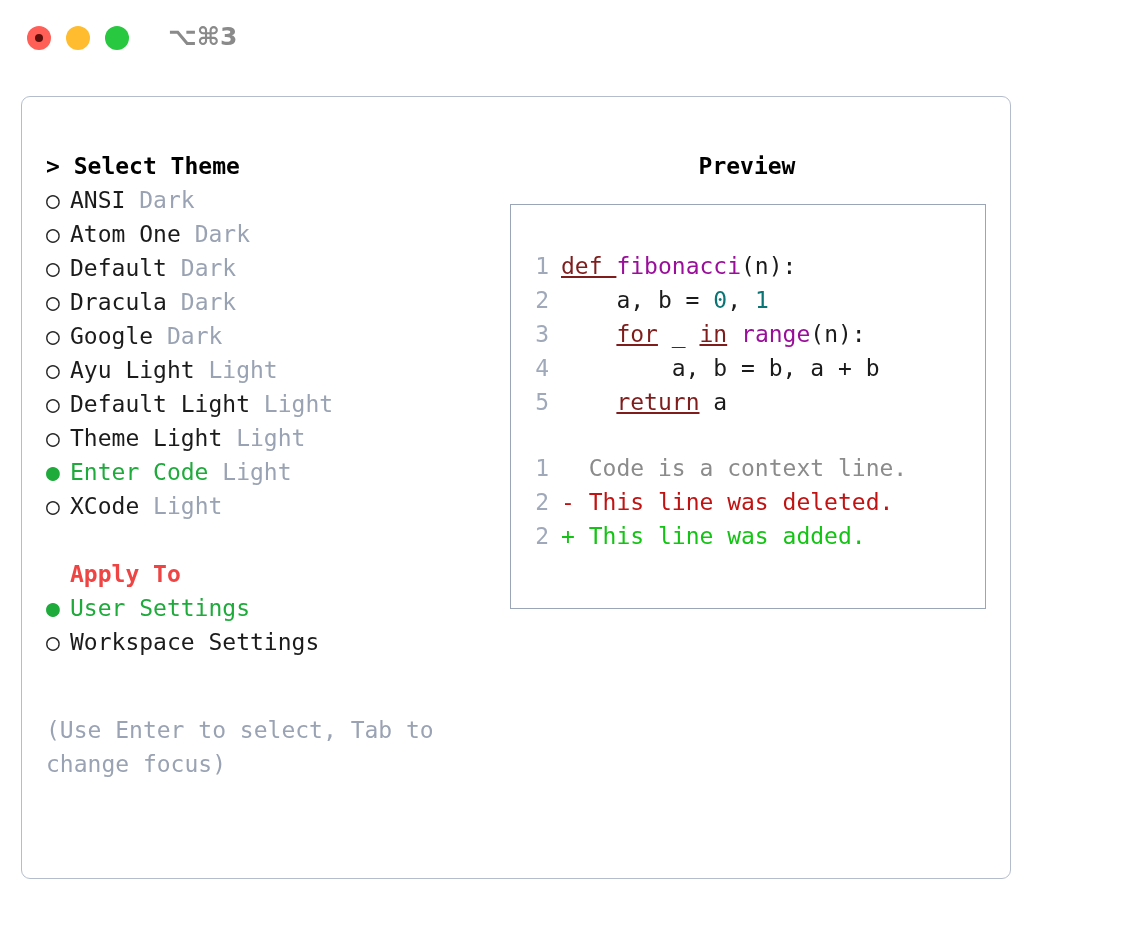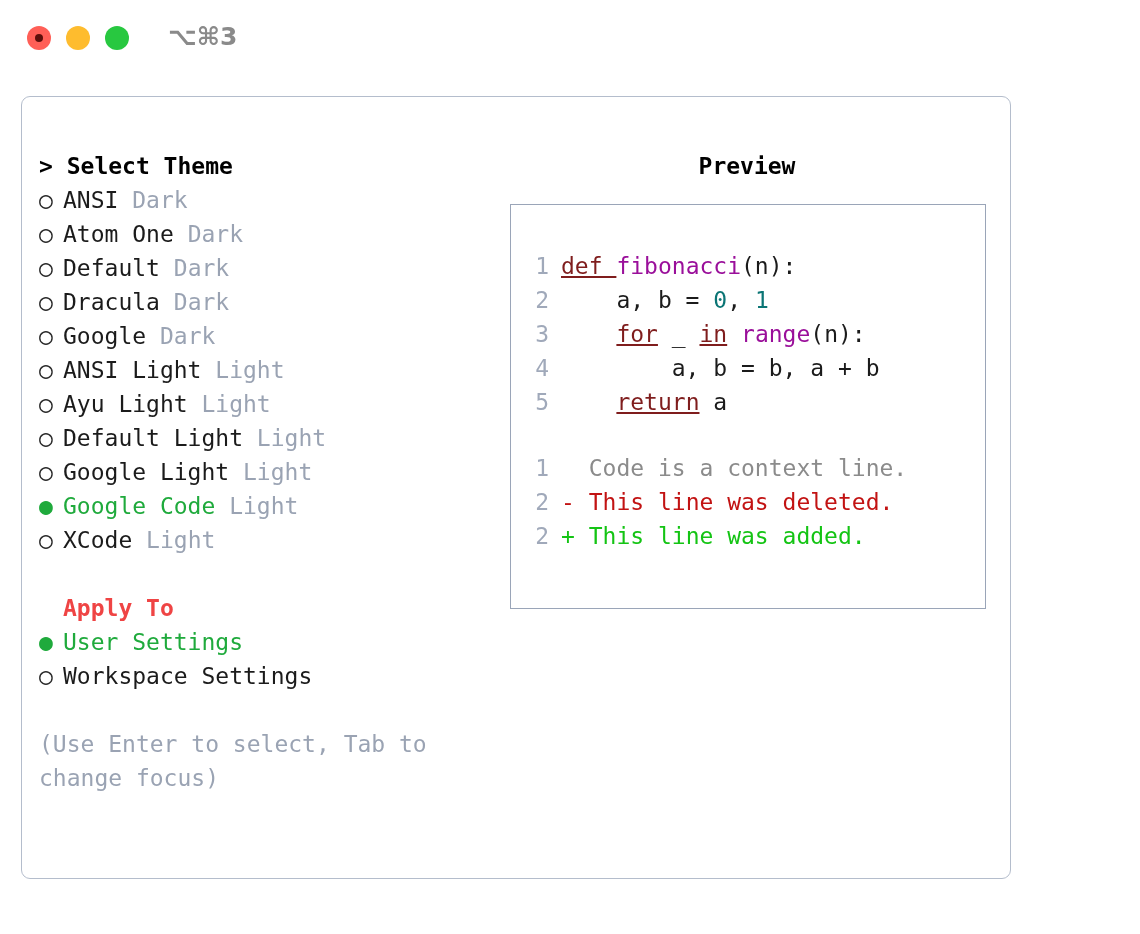--- a/index.html
+++ b/index.html
@@ -80,21 +80,21 @@
     height: 783px;
     border: 1.5px solid #b4bdcc;
     border-radius: 9px;
     background: #ffffff;
     box-sizing: border-box;
   }
 
   
   #theme-column {
     position: absolute;
-    left: 17px;
+    left: 24px;
     top: 52px;
     width: 440px;
   }
 
   .row {
     height: 34px;
     line-height: 34px;
     font-size: 23px;
     white-space: pre;
     color: #1b1b1b;
@@ -123,21 +123,21 @@
   .apply-header {
     font-weight: bold;
     color: #ef4444;
     padding-left: 24px;
   }
 
   .apply-name { color: #1b1b1b; margin-top: 37px; }
   .apply-name.selected { color: #1faa3c; }
 
   #hint {
-    margin-top: 34px;
+    margin-top: 54px;
     font-size: 23px;
     line-height: 34px;
     color: #9aa3b3;
     width: 410px;
   }
 
   
   #preview-column {
     position: absolute;
     left: 480px;
@@ -214,25 +214,24 @@
     <div id="theme-column">
 
       <div class="row section-header">&gt; Select Theme</div>
 
       <div id="theme-list">
           <div class="row"><span class="bullet bullet-off">○</span><span class="theme-name">ANSI</span><span class="theme-kind"> Dark</span></div>
           <div class="row"><span class="bullet bullet-off">○</span><span class="theme-name">Atom One</span><span class="theme-kind"> Dark</span></div>
           <div class="row"><span class="bullet bullet-off">○</span><span class="theme-name">Default</span><span class="theme-kind"> Dark</span></div>
           <div class="row"><span class="bullet bullet-off">○</span><span class="theme-name">Dracula</span><span class="theme-kind"> Dark</span></div>
           <div class="row"><span class="bullet bullet-off">○</span><span class="theme-name">Google</span><span class="theme-kind"> Dark</span></div>
-          <div class="row"><span class="bullet bullet-off">○</span><span class="theme-name">ANSI Light</span><span class="theme-kind"> Light</span></div>
           <div class="row"><span class="bullet bullet-off">○</span><span class="theme-name">Ayu Light</span><span class="theme-kind"> Light</span></div>
           <div class="row"><span class="bullet bullet-off">○</span><span class="theme-name">Default Light</span><span class="theme-kind"> Light</span></div>
-          <div class="row"><span class="bullet bullet-off">○</span><span class="theme-name">Google Light</span><span class="theme-kind"> Light</span></div>
-          <div class="row"><span class="bullet bullet-on">●</span><span class="theme-name selected">Google Code</span><span class="theme-kind"> Light</span></div>
+          <div class="row"><span class="bullet bullet-off">○</span><span class="theme-name">Theme Light</span><span class="theme-kind"> Light</span></div>
+          <div class="row"><span class="bullet bullet-on">●</span><span class="theme-name selected">Enter Code</span><span class="theme-kind"> Light</span></div>
           <div class="row"><span class="bullet bullet-off">○</span><span class="theme-name">XCode</span><span class="theme-kind"> Light</span></div>
         </div>
 
       <div class="spacer-row"></div>
 
       <div class="row apply-header">Apply To</div>
 
       <div id="apply-list">
           <div class="row"><span class="bullet bullet-on">●</span><span class="apply-name selected">User Settings</span></div>
           <div class="row"><span class="bullet bullet-off">○</span><span class="apply-name">Workspace Settings</span></div>

